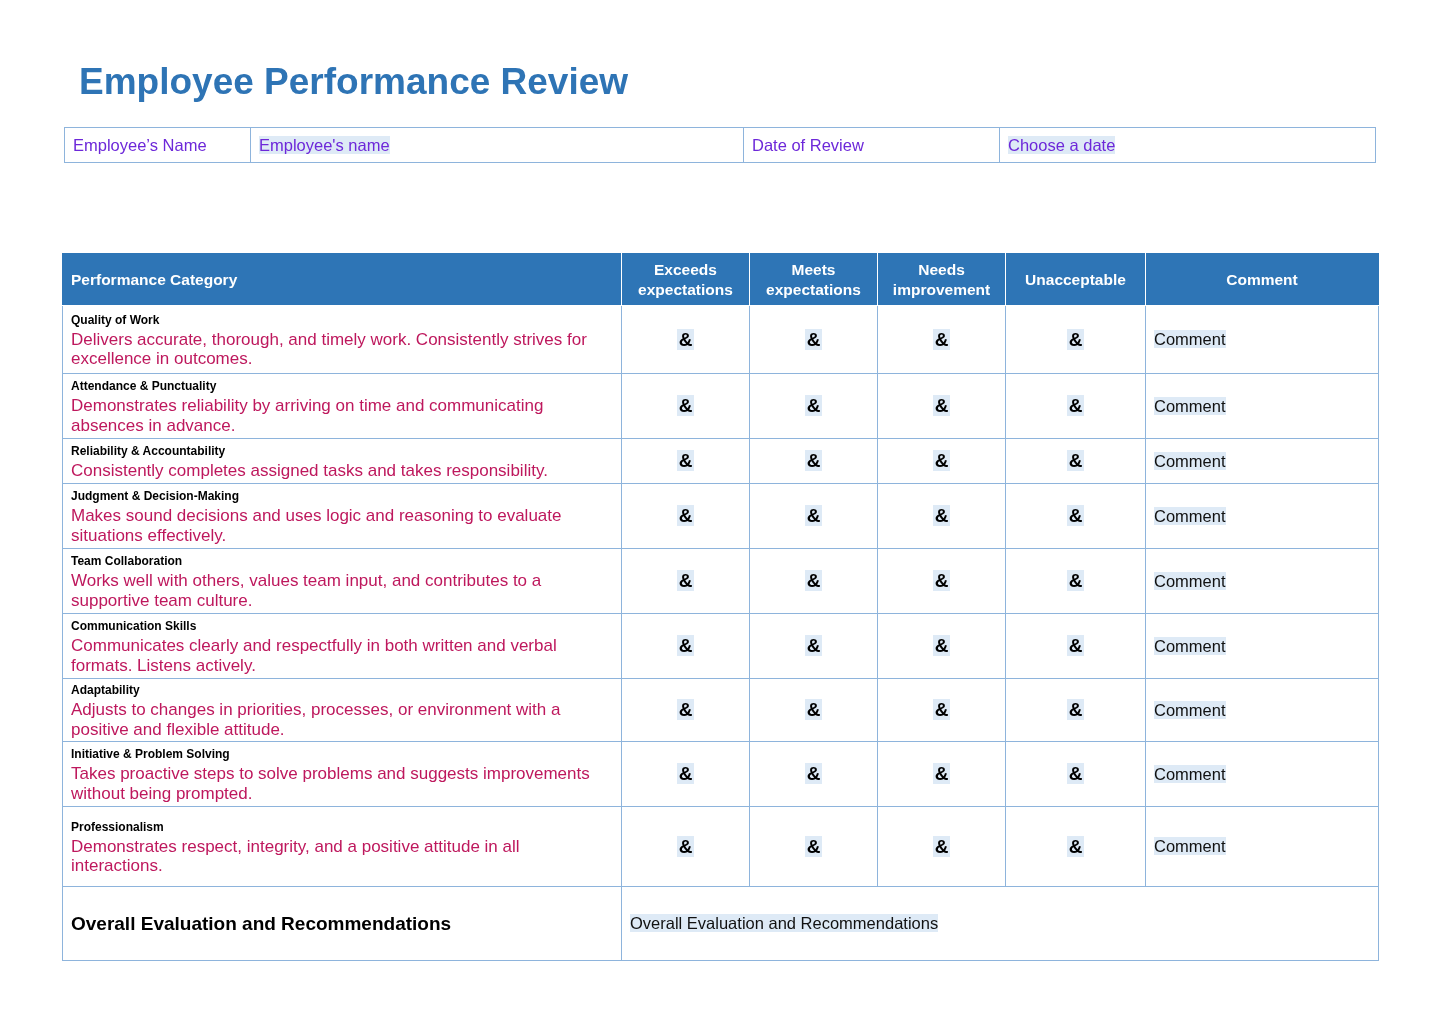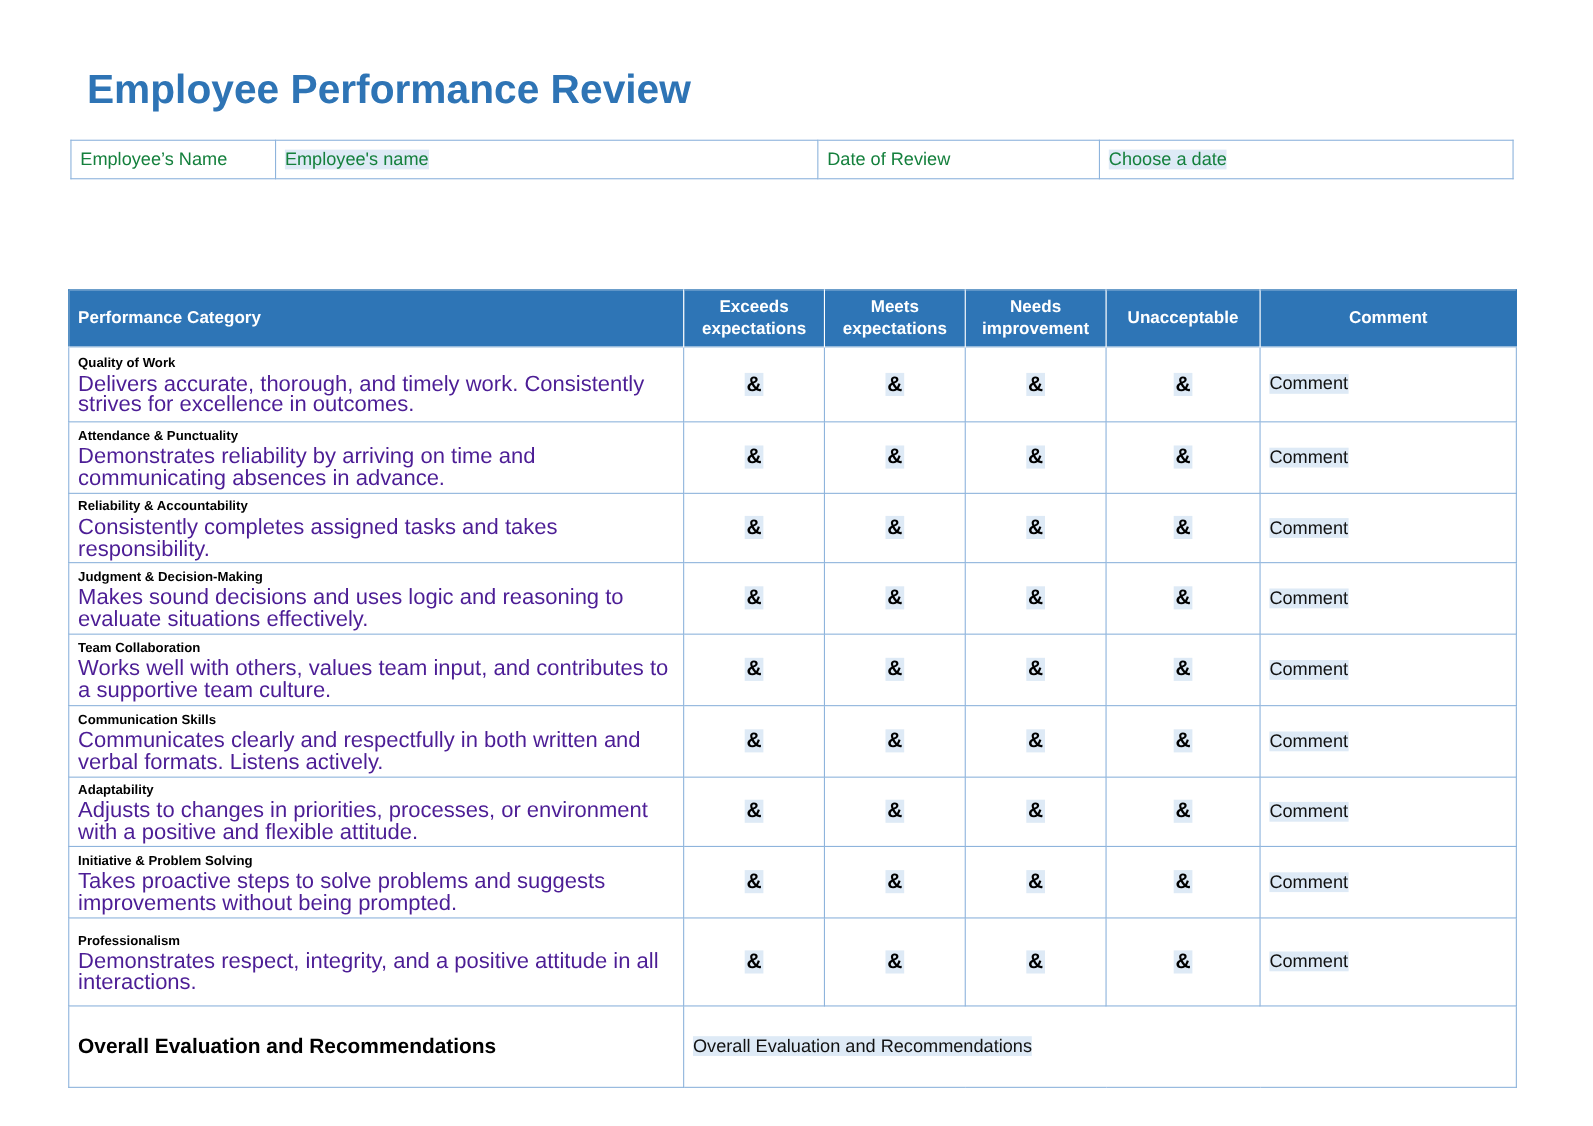--- a/index.html
+++ b/index.html
@@ -11,40 +11,40 @@
       position: absolute; left: 62px; top: 44px;
       font-size: 37px; font-weight: bold; color: #2e74b5;
       letter-spacing: 0px; margin: 17px;
     }
     table { border-collapse: collapse; table-layout: fixed; }
     .info {
       position: absolute; left: 64px; top: 127px; width: 1311px;
     }
     .info td {
       border: 1.5px solid #8eb4dc; height: 34px; padding: 0 8px;
-      font-size: 16.5px; vertical-align: middle; color: #15803d;
+      font-size: 16.5px; vertical-align: middle; color: #6d28d9;
     }
     .hl { background: #deeaf6; }
     .perf {
-      position: absolute; left: 62px; top: 263px; width: 1316px;
+      position: absolute; left: 62px; top: 253px; width: 1316px;
     }
     .perf th {
       background: #2e75b6; color: #ffffff; font-weight: bold;
       font-size: 15.5px; height: 51px; padding: 0 8px;
       border: 1px solid #ffffff; border-top: 1px solid #2e75b6;
       line-height: 20px; text-align: center;
     }
     .perf th.first { text-align: left; border-left: 1px solid #2e75b6; }
     .perf th.last { border-right: 1px solid #2e75b6; }
     .perf td {
       border: 1.5px solid #8eb4dc; padding: 0 8px; vertical-align: middle;
     }
     .perf td.cat { padding-top: 2px; padding-bottom: 2px; }
     .cat-name { font-weight: bold; font-size: 12px; line-height: 19px; color: #000; }
-    .cat-desc { font-size: 20px; line-height: 19.5px; color: #4c1d95; }
+    .cat-desc { font-size: 17px; line-height: 19.5px; color: #be185d; }
     .mark { text-align: center; }
     .mark span {
       font-weight: bold; font-size: 19px; background: #deeaf6; padding: 0 2px;
     }
     .comment span { font-size: 16.5px; background: #deeaf6; color: #111; }
     .overall-label { font-weight: bold; font-size: 19px; color: #000; }
     .overall-value span { font-size: 16.5px; background: #deeaf6; color: #111; }
   </style>
 </head>
 <body>

